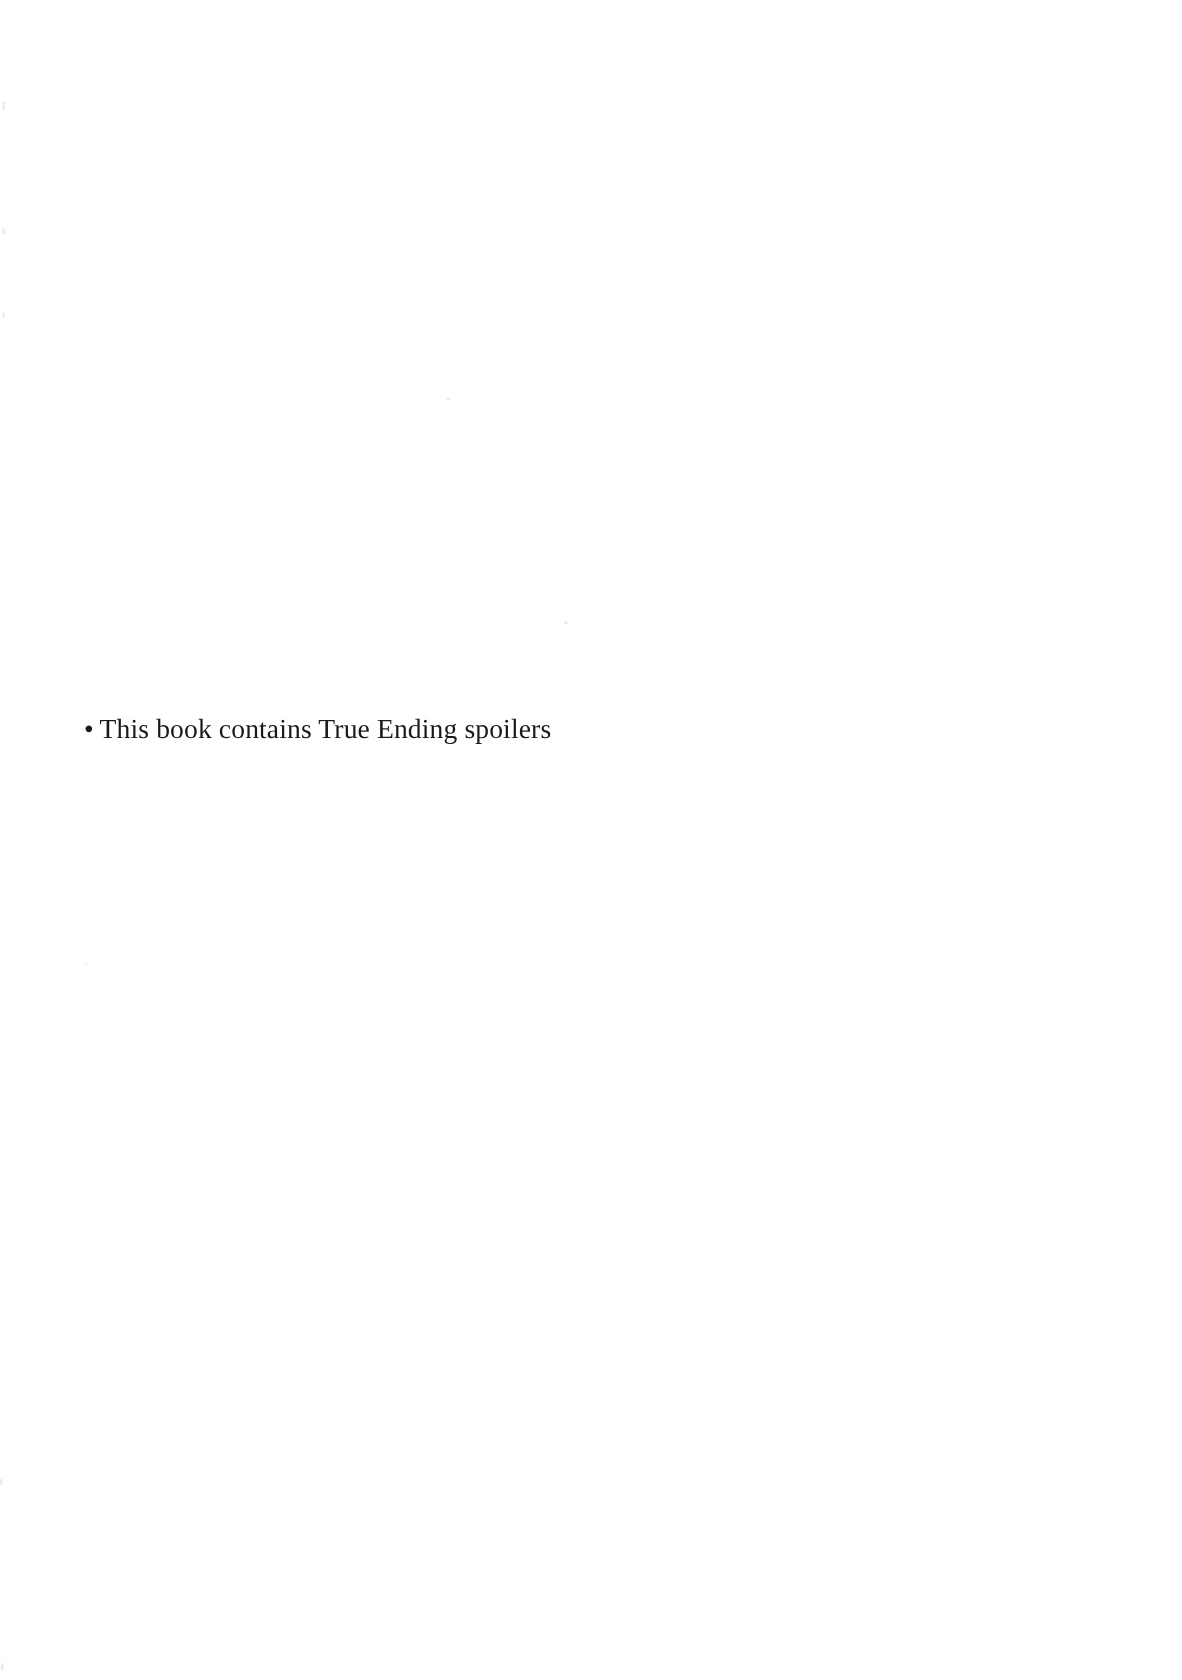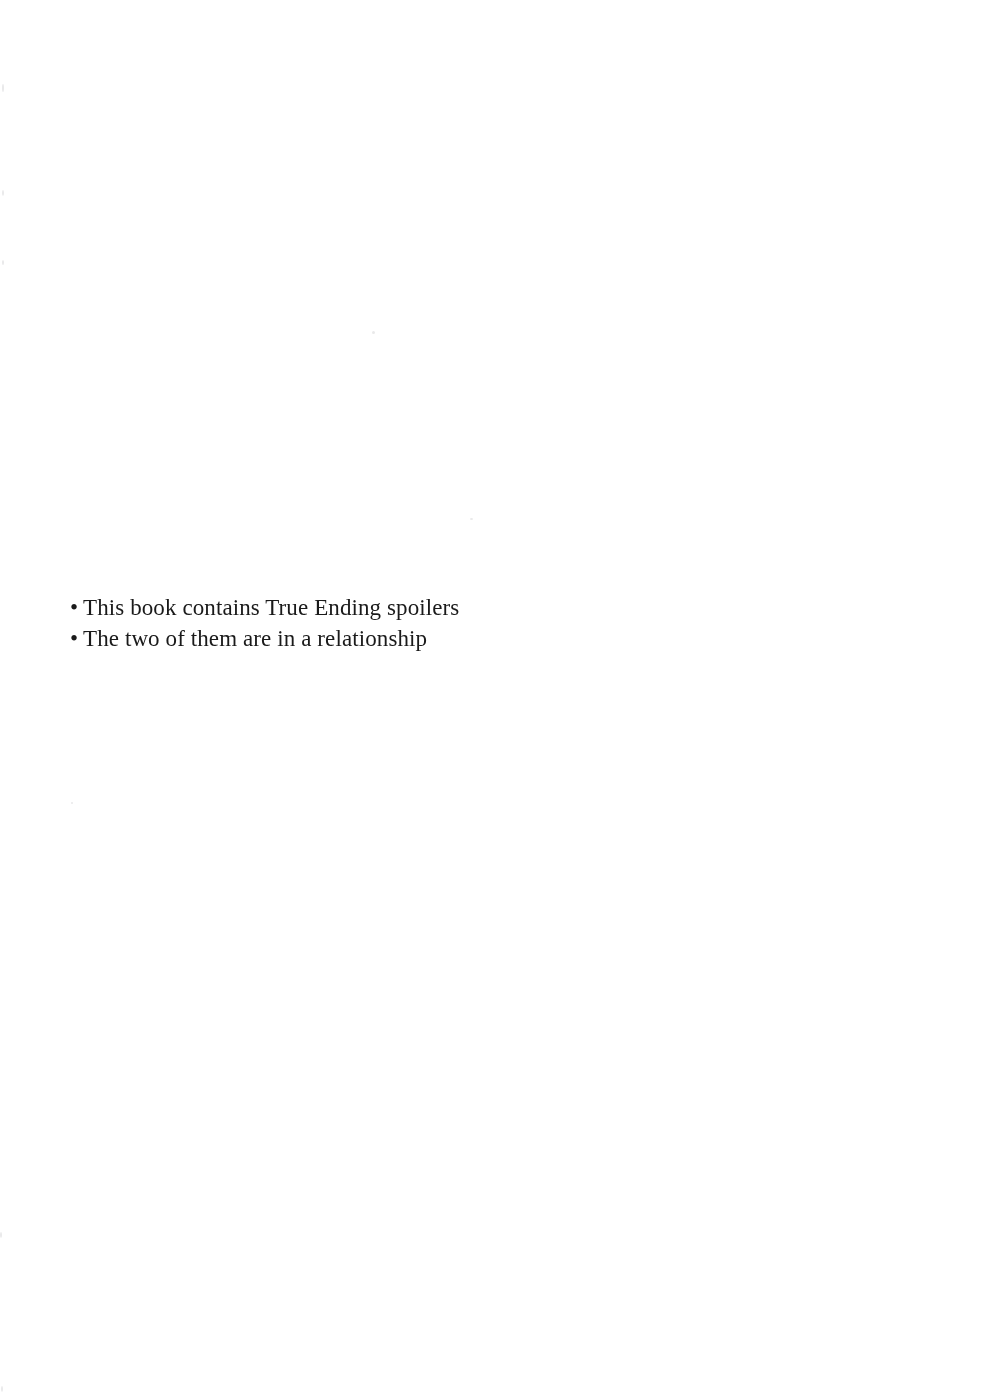--- a/index.html
+++ b/index.html
@@ -61,18 +61,15 @@
   <span class="speck" style="left:2px; top:190px; width:2px; height:6px;"></span>
   <span class="speck" style="left:2px; top:260px; width:2px; height:5px;"></span>
   <span class="speck" style="left:0px; top:1232px; width:2px; height:6px;"></span>
   <span class="speck" style="left:1px; top:1386px; width:2px; height:6px;"></span>
   <span class="speck" style="left:71px; top:802px; width:2px; height:2px;"></span>
 
   <div class="notes">
     <div class="note-line">
       <span class="bullet">•</span><span class="txt">This book contains True Ending spoilers</span>
     </div>
-    <div class="note-line">
-      <span class="bullet">•</span><span class="txt">The two of them are in a relationship</span>
-    </div>
   </div>
 
 </div>
 
 </body></html>

